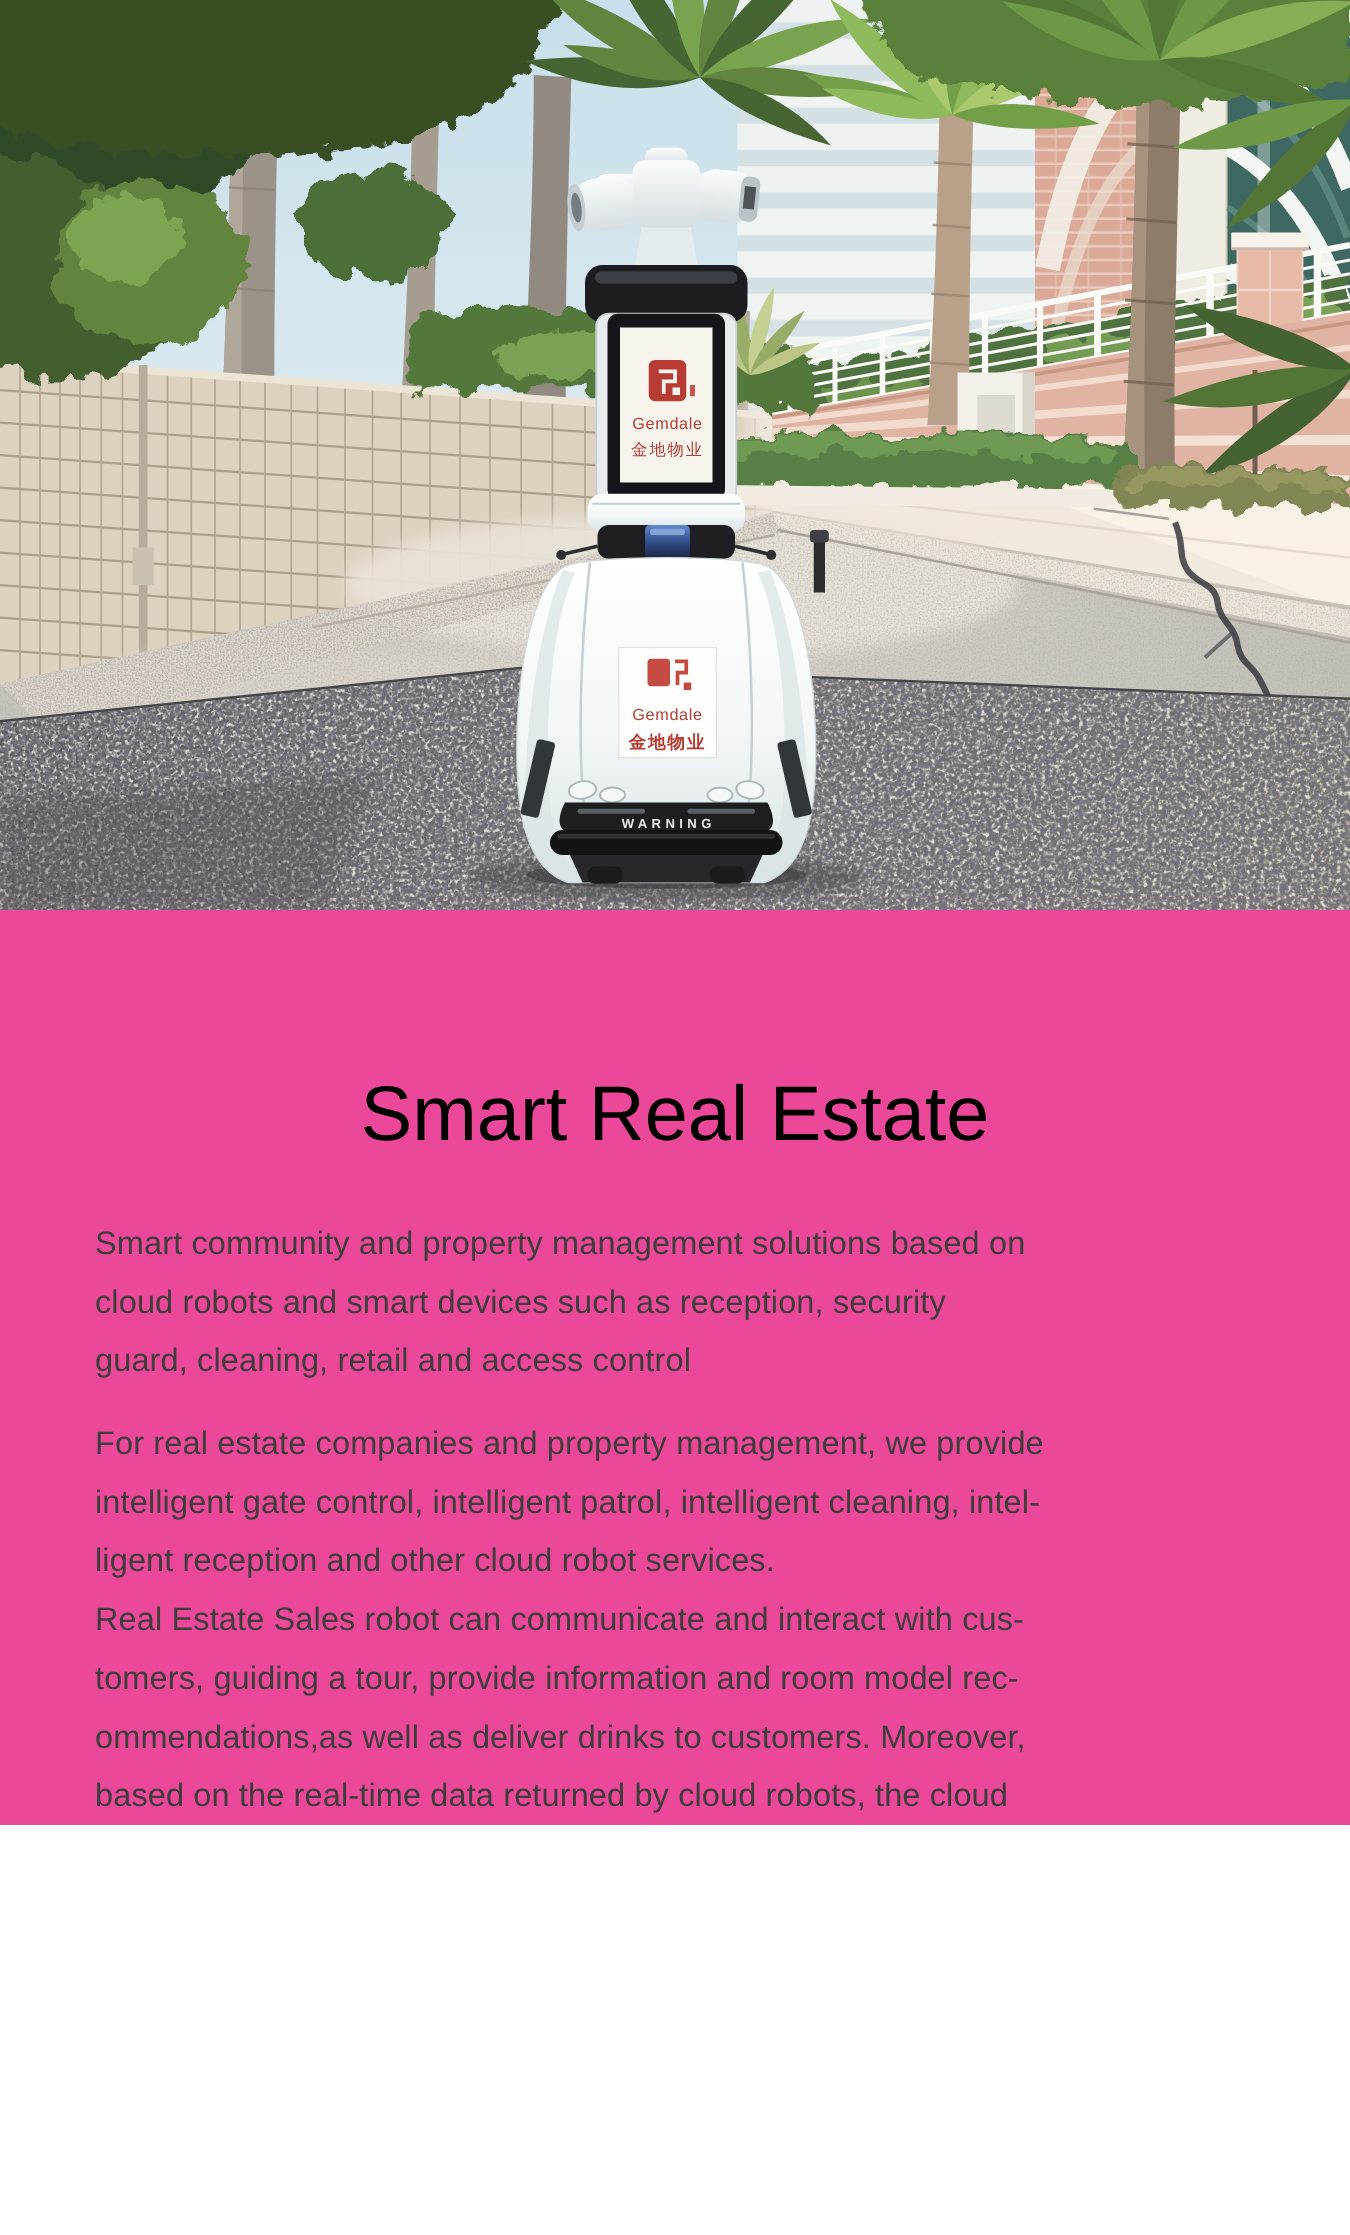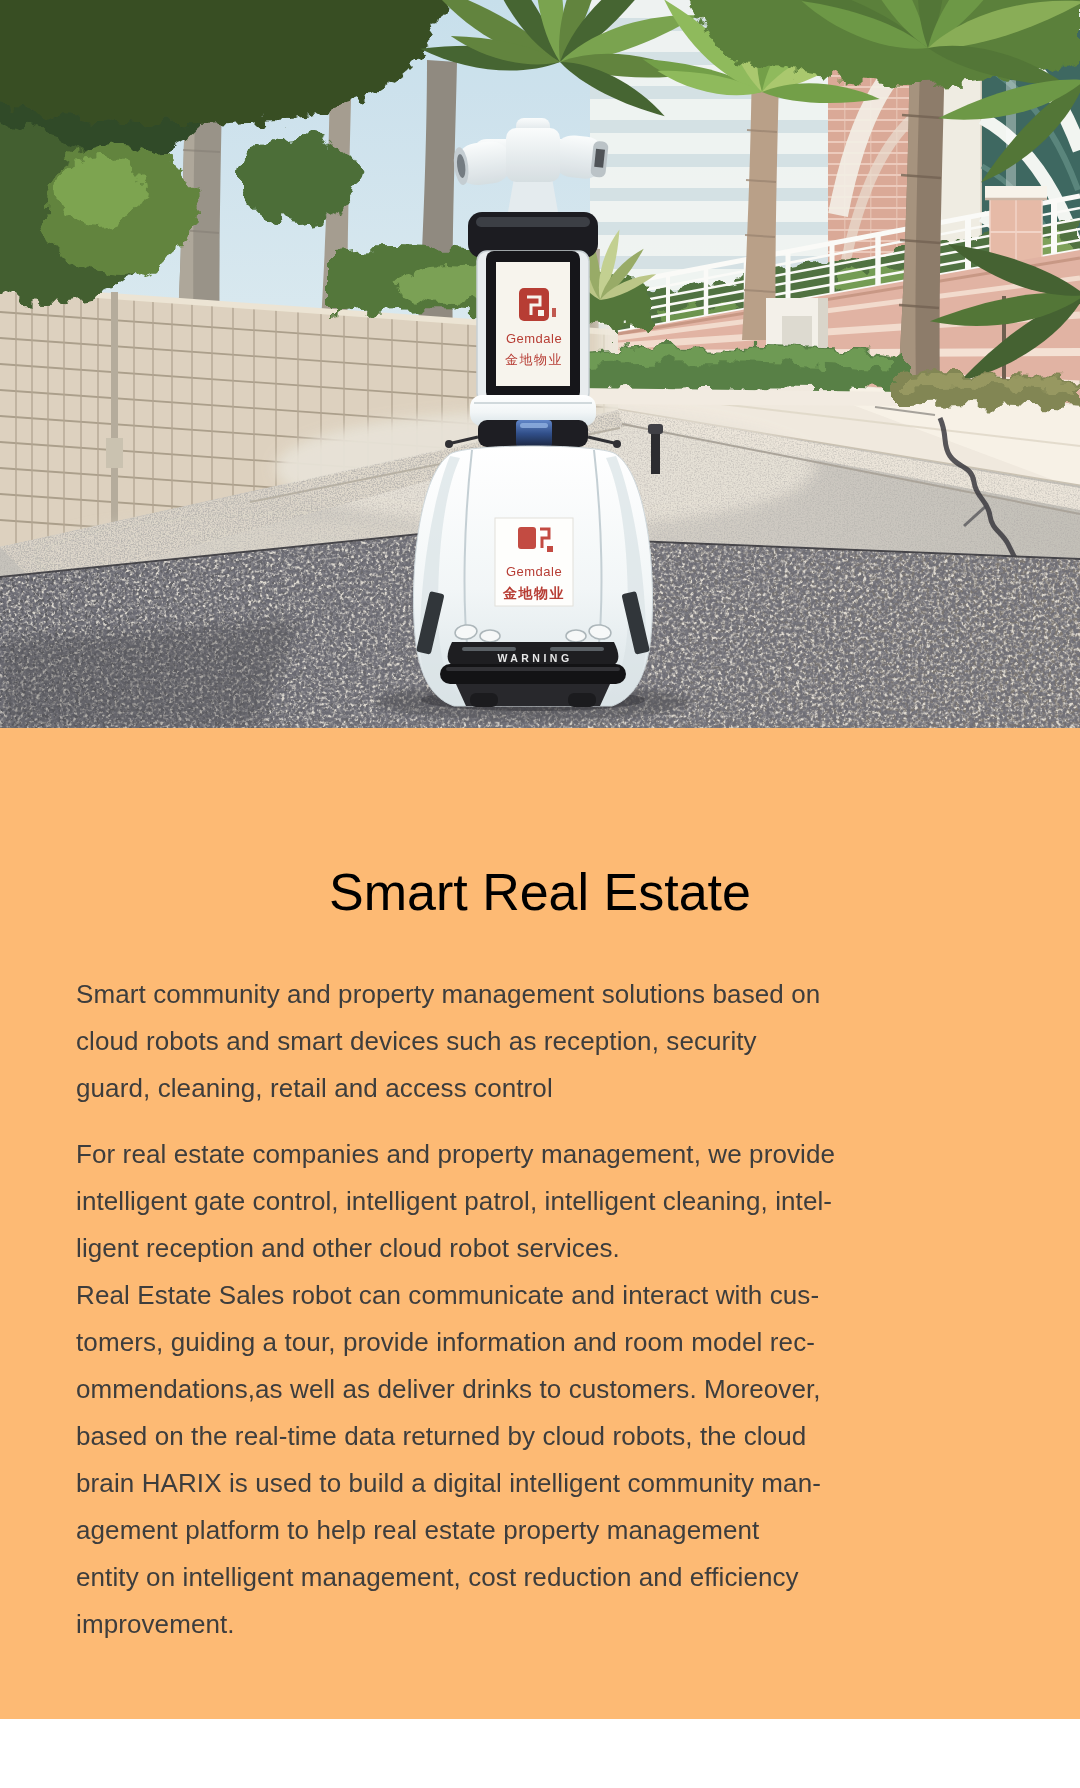--- a/index.html
+++ b/index.html
@@ -1,21 +1,21 @@
 <!DOCTYPE html>
 <html><head>
 <meta charset="utf-8">
 <style>
   html,body{margin:0;padding:0;background:#ffffff;}
-  .page{width:1080px;height:1719px;margin:0 auto;position:relative;background:#fdba74;
+  .page{width:1080px;height:1460px;margin:0 auto;position:relative;background:#ec4899;
         font-family:"Liberation Sans",sans-serif;overflow:hidden;}
   figure.hero{margin:0;width:1080px;height:728px;display:block;line-height:0;}
   figure.hero svg{display:block;}
   h1.page-title{margin:126px 0 0 0;text-align:center;font-weight:400;
-        font-size:52px;line-height:76px;color:#000000;letter-spacing:0;}
+        font-size:62px;line-height:76px;color:#000000;letter-spacing:0;}
   .content{padding:0 70px 0 76px;}
   p.para{white-space:pre-line;font-size:26px;line-height:47px;color:#3d3d3d;
         margin:0;letter-spacing:0.1px;}
   p.para-intro{margin-top:41px;}
   p.para-body{margin-top:19px;}
 </style>
 </head>
 <body>
 
 <div class="page">

